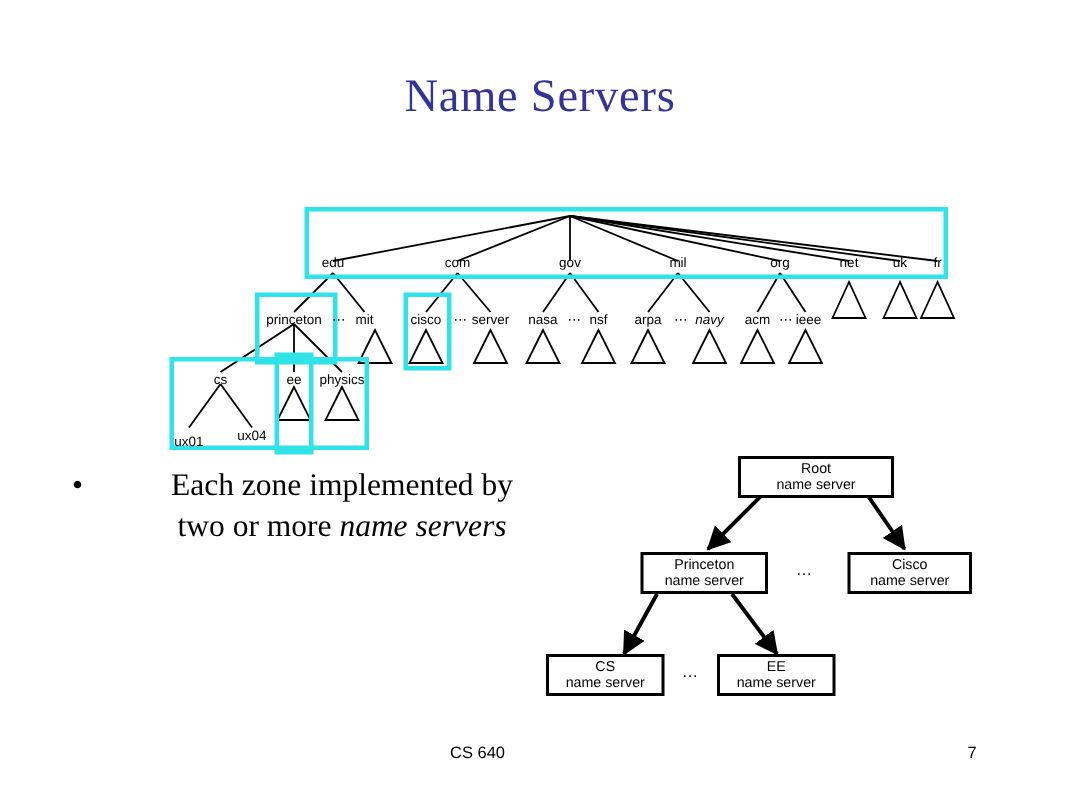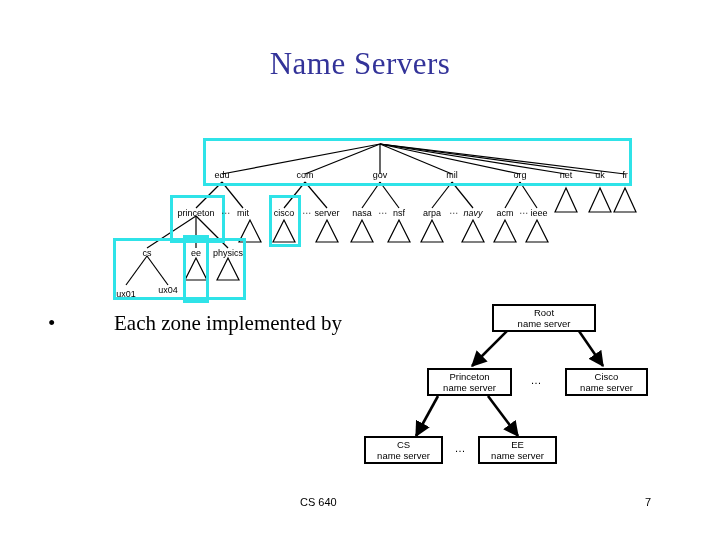--- a/index.html
+++ b/index.html
@@ -179,20 +179,21 @@
     <div class="tlabel" style="left:196px;top:118px;">ee</div>
     <div class="tlabel" style="left:228px;top:118px;">physics</div>
 
     <div class="tlabel" style="left:126px;top:159px;">ux01</div>
     <div class="tlabel" style="left:168px;top:155px;">ux04</div>
   </div>
 
   <div class="bullet2">
     <span class="b2row1"><span class="dot">•</span>
       <span>Each zone implemented by</span></span>
+    <span class="b2row2"><span>two or more </span><i>name servers</i></span>
   </div>
 
   <div id="nsdiag">
     <svg width="300" height="200">
       <defs>
         <marker id="arw" markerWidth="7" markerHeight="7" refX="5.5" refY="3" orient="auto">
           <path d="M0,0 L6,3 L0,6 z" fill="#000"></path>
         </marker>
       </defs>
       <g stroke="#000" stroke-width="2.6" fill="none" marker-end="url(#arw)">

